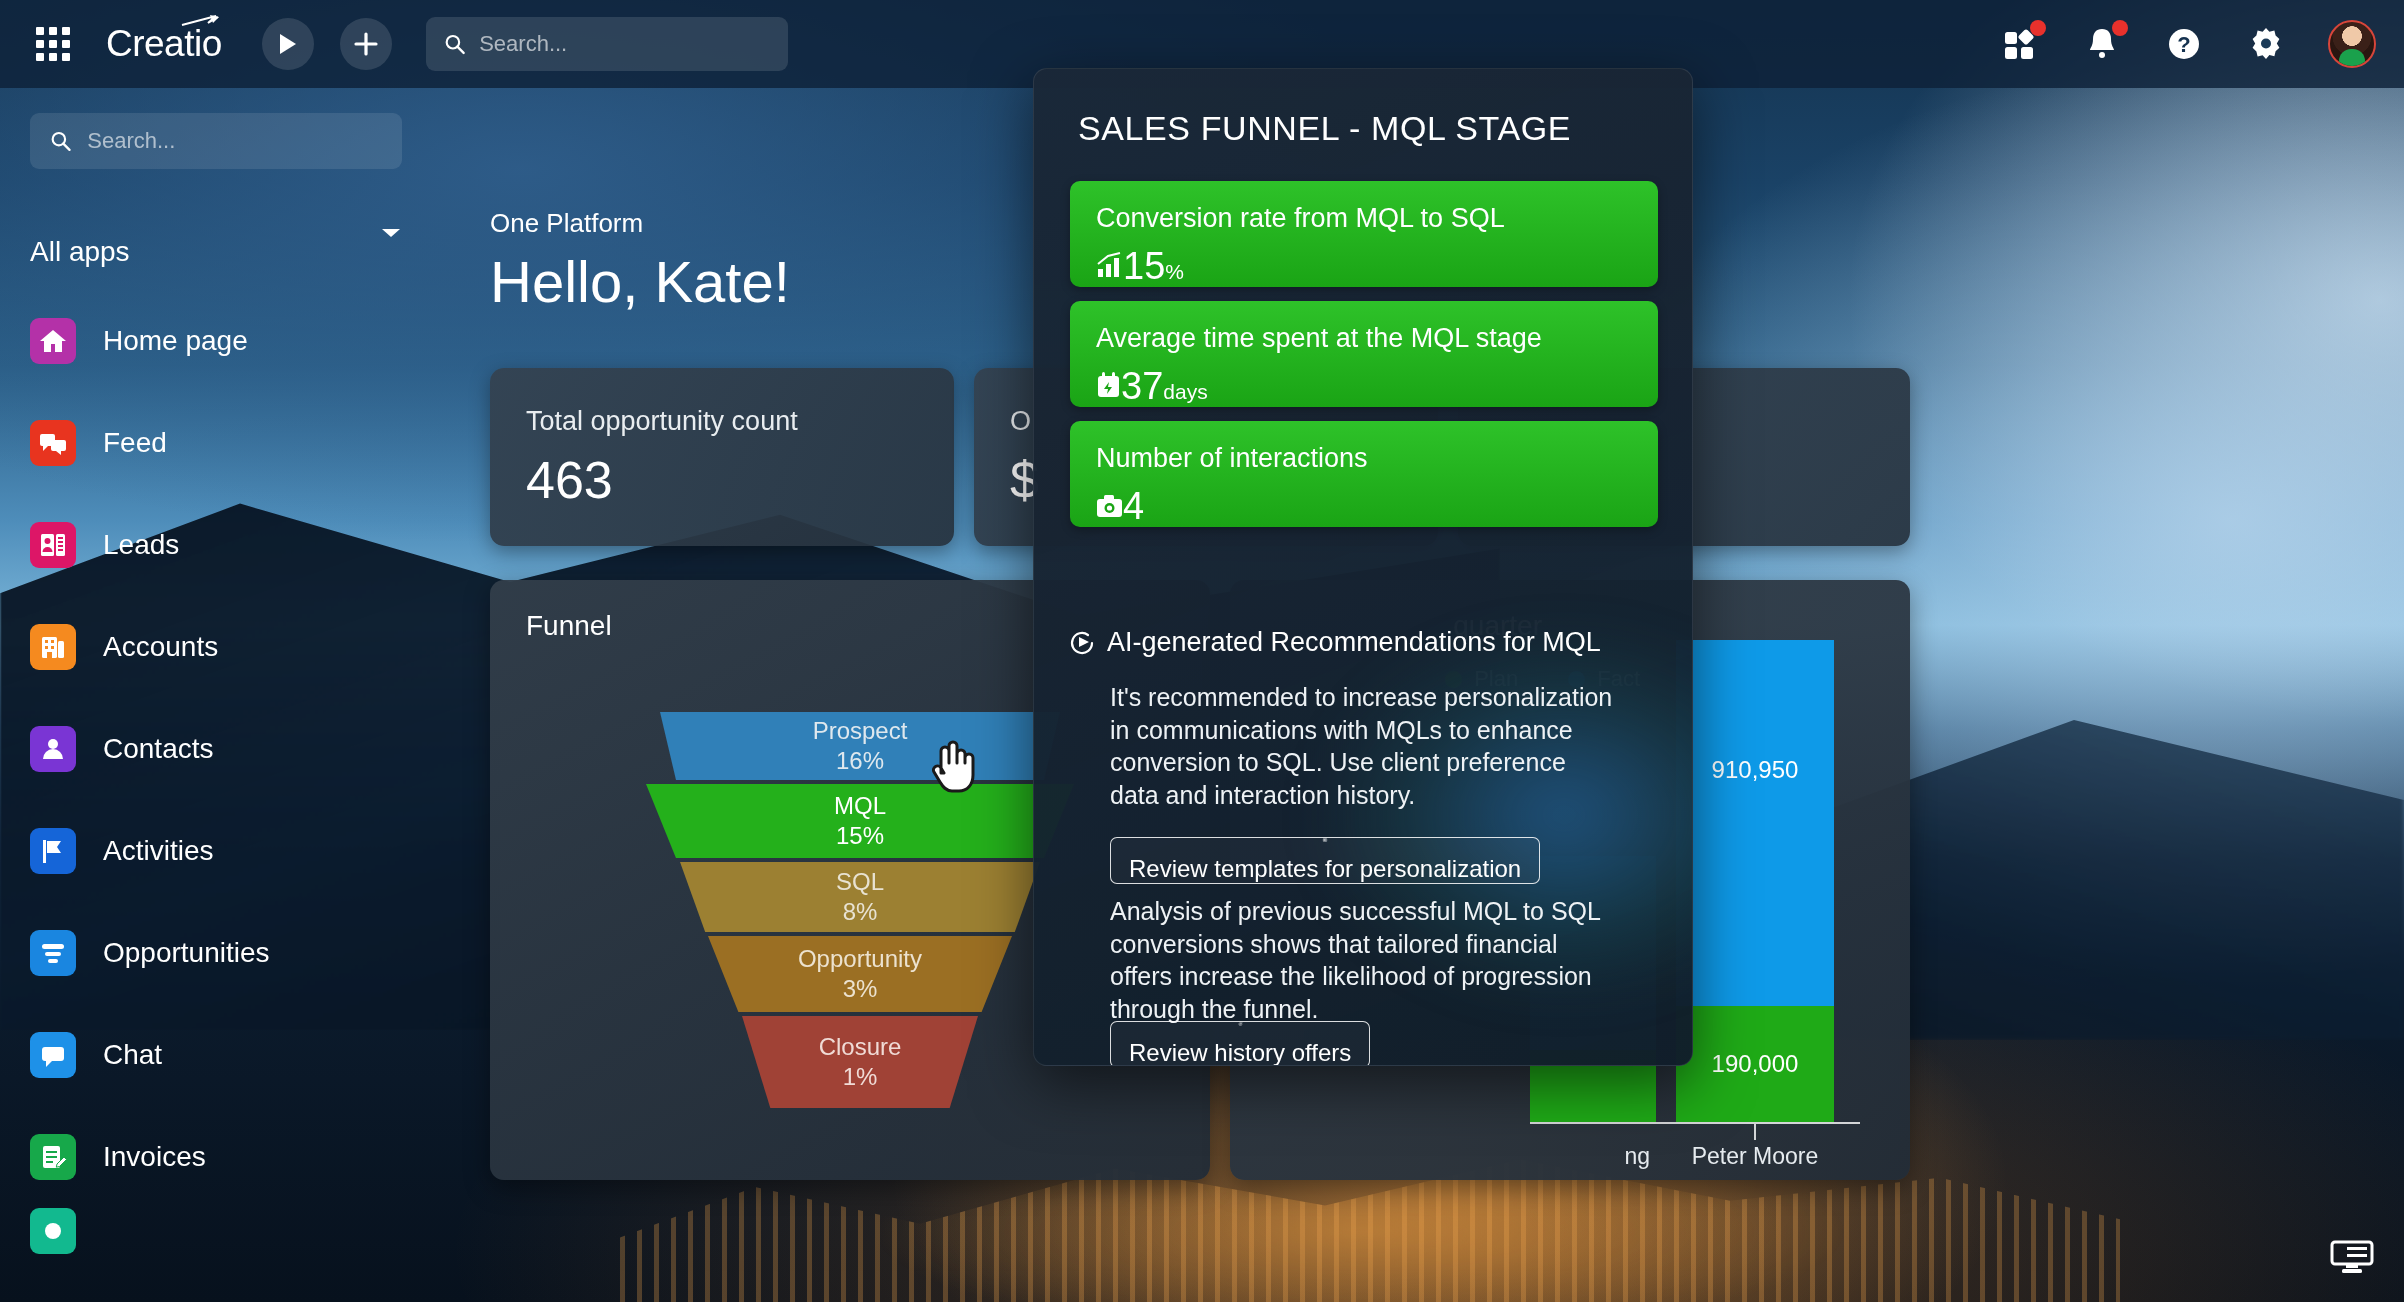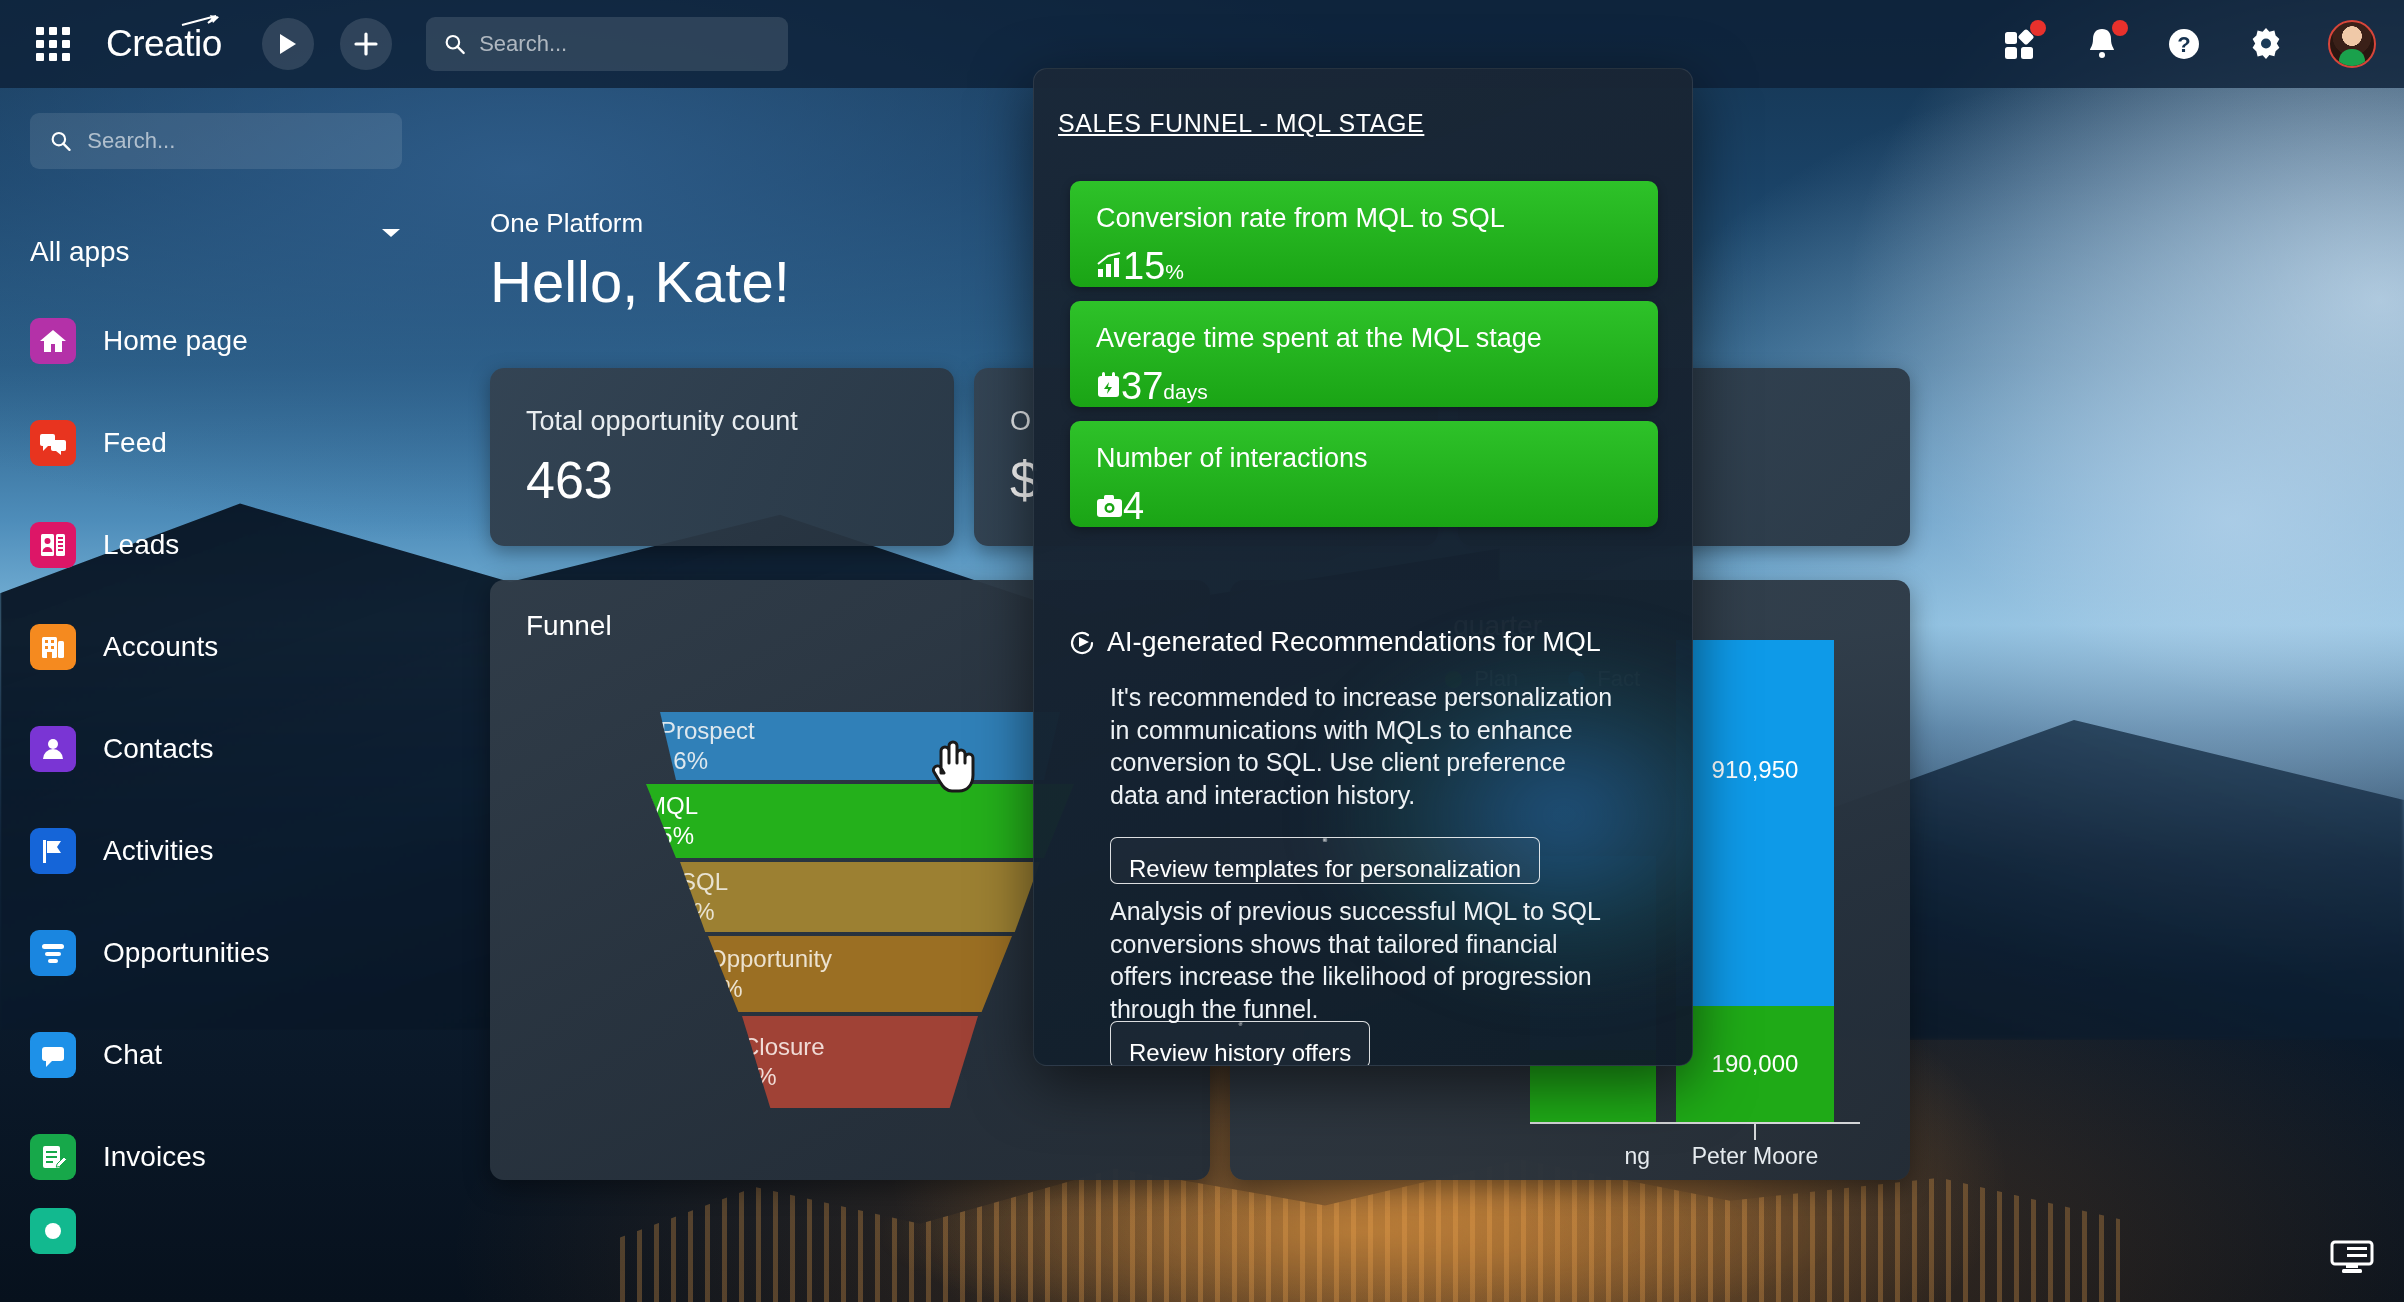--- a/index.html
+++ b/index.html
@@ -146,21 +146,21 @@
     background: linear-gradient(160deg, rgba(26,40,56,0.985) 0%, rgba(24,36,50,0.98) 35%, rgba(20,34,48,0.97) 62%, rgba(17,30,42,0.985) 100%);
     border: 1px solid rgba(255,255,255,0.09);
     box-shadow: 0 18px 60px rgba(0,0,0,0.55);
     overflow: hidden;
   }
   #popup .glow {
     position: absolute; right: -40px; bottom: 60px; width: 420px; height: 380px;
     background: radial-gradient(ellipse at 60% 50%, rgba(40,120,185,0.55), rgba(30,110,120,0.22) 45%, rgba(0,0,0,0) 72%);
     filter: blur(22px); pointer-events: none;
   }
-  .pop-head { position: absolute; left: 24px; top: 40px; font-size: 25px; letter-spacing: .6px; color: #fff; text-decoration: underline; }
+  .pop-head { position: absolute; left: 44px; top: 40px; font-size: 34px; letter-spacing: .6px; color: #fff; }
   .gcard {
     position: absolute; left: 36px; width: 588px; border-radius: 10px;
     background: linear-gradient(180deg, #2ec229 0%, #1aa415 100%);
     box-shadow: 0 3px 10px rgba(0,0,0,0.3);
   }
   .gcard .g-title { position: absolute; left: 26px; top: 22px; font-size: 27px; color: #fff; }
   .gcard .g-row { position: absolute; left: 26px; top: 64px; display: flex; align-items: baseline; gap: 0; }
   .gcard .g-val { font-size: 38px; color: #fff; }
   .gcard .g-unit { font-size: 21px; color: #fff; }
 
@@ -168,21 +168,21 @@
              font-size: 27px; color: #fff; }
   .rec-body { position: absolute; left: 76px; width: 510px; font-size: 25px; line-height: 1.30; color: #eef2f5; }
   .pill {
     position: absolute; left: 76px; border: 1px solid rgba(255,255,255,0.85); border-radius: 7px;
     height: 47px; display: inline-flex; align-items: center; gap: 13px; padding: 0 18px;
     font-size: 24px; color: #fff; background: rgba(255,255,255,0.035); cursor: pointer; white-space: nowrap; flex-direction: column;
   }
 
   
   .funnel-band { position: absolute; display: flex; flex-direction: column;
-                 align-items: flex-start; justify-content: center; }
+                 align-items: center; justify-content: center; }
   .funnel-band .fl-name { font-size: 24px; }
   .funnel-band .fl-pct  { font-size: 24px; margin-top: 2px; }
 
   
   #cursor { position: absolute; left: 928px; top: 735px; z-index: 70; pointer-events: none; }
 
   #bottom-right-icon { position: absolute; right: 30px; bottom: 22px; z-index: 35; cursor: pointer; }
 </style>
 </head>
 <body>

